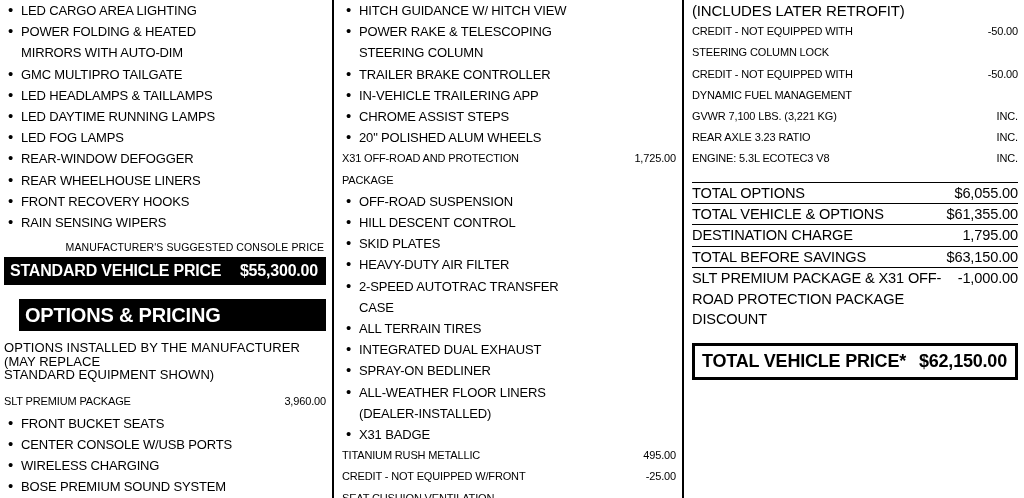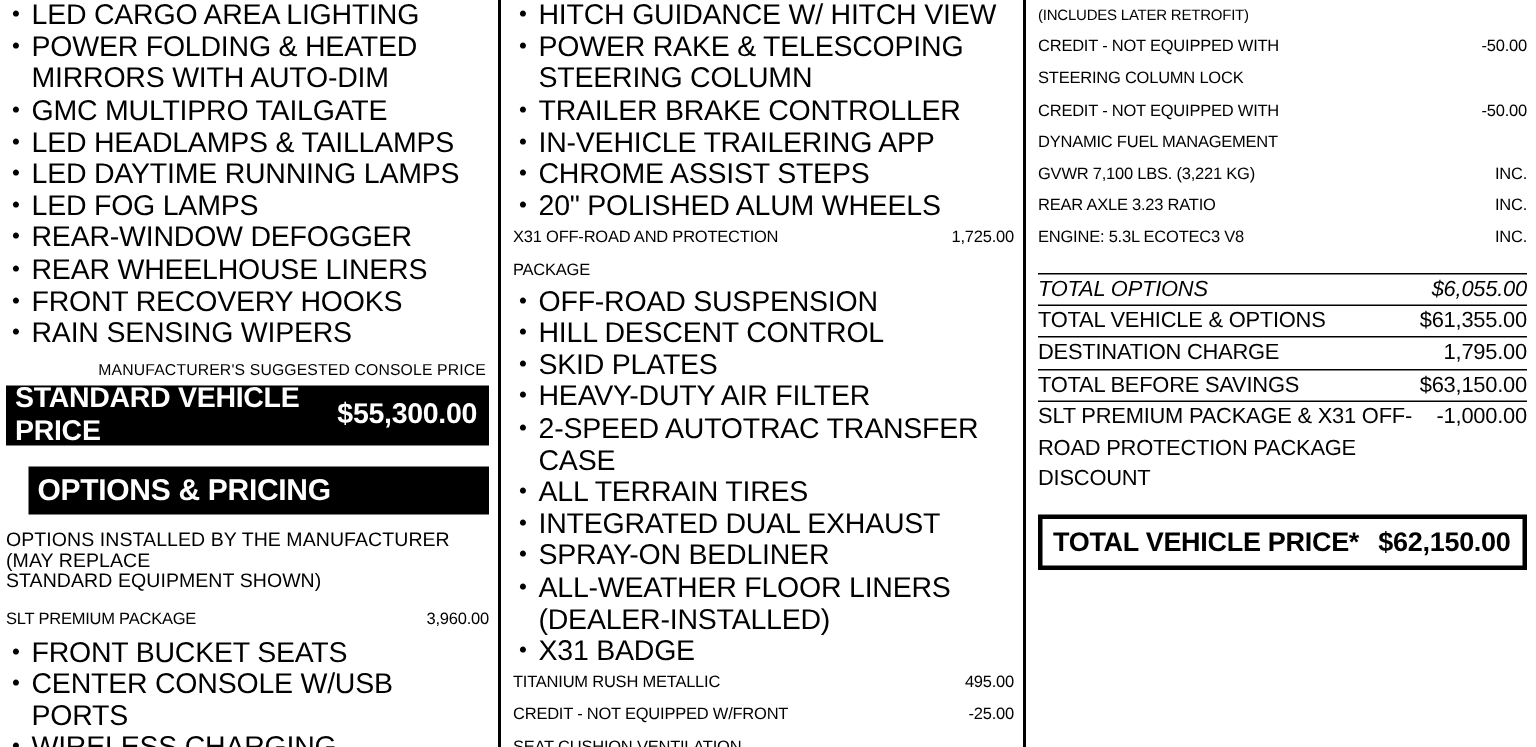--- a/index.html
+++ b/index.html
@@ -41,34 +41,34 @@
   }
 
   ul.bullets {
     list-style: none;
     margin: 0;
     padding: 0;
   }
   ul.bullets li {
     position: relative;
     padding-left: 17px;
-    font-size: 19px;
+    font-size: 13px;
     line-height: 21.2px;
     letter-spacing: -0.15px;
     white-space: pre-line;
   }
   ul.bullets li::before {
     content: "\2022";
     position: absolute;
     left: 4px;
     top: -1px;
     font-size: 15px;
   }
   .plainline {
-    font-size: 10px;
+    font-size: 15px;
     line-height: 21.2px;
     letter-spacing: -0.15px;
     white-space: pre-line;
     padding-left: 0;
   }
   .row {
     display: flex;
     justify-content: space-between;
     align-items: baseline;
     font-size: 11px;
@@ -94,24 +94,24 @@
   .bar-black {
     background: #000;
     color: #fff;
     font-weight: bold;
     display: flex;
     align-items: center;
     justify-content: space-between;
     box-sizing: border-box;
   }
   .bar-price {
-    height: 40px;
+    height: 28px;
     margin-top: 3px;
     padding: 0 8px 0 6px;
-    font-size: 19px;
+    font-size: 16px;
     letter-spacing: -0.2px;
   }
   .bar-opts {
     height: 32px;
     margin-top: 14px;
     padding: 0 8px 0 6px;
     font-size: 20px;
     letter-spacing: -0.2px;
     margin-left: 15px;
   }
@@ -132,21 +132,20 @@
     justify-content: space-between;
     align-items: baseline;
     font-size: 14.6px;
     line-height: 20.4px;
     letter-spacing: -0.15px;
     border-top: 1px solid #000;
     padding-top: 0px;
   }
   .totals .trow:first-child {
     border-top: 1px solid #000;
-    font-style: italic;
   }
   .totalbox {
     margin-top: 14px;
     border: 3px solid #000;
     display: flex;
     justify-content: space-between;
     align-items: center;
     font-weight: bold;
     font-size: 18px;
     letter-spacing: -0.2px;

